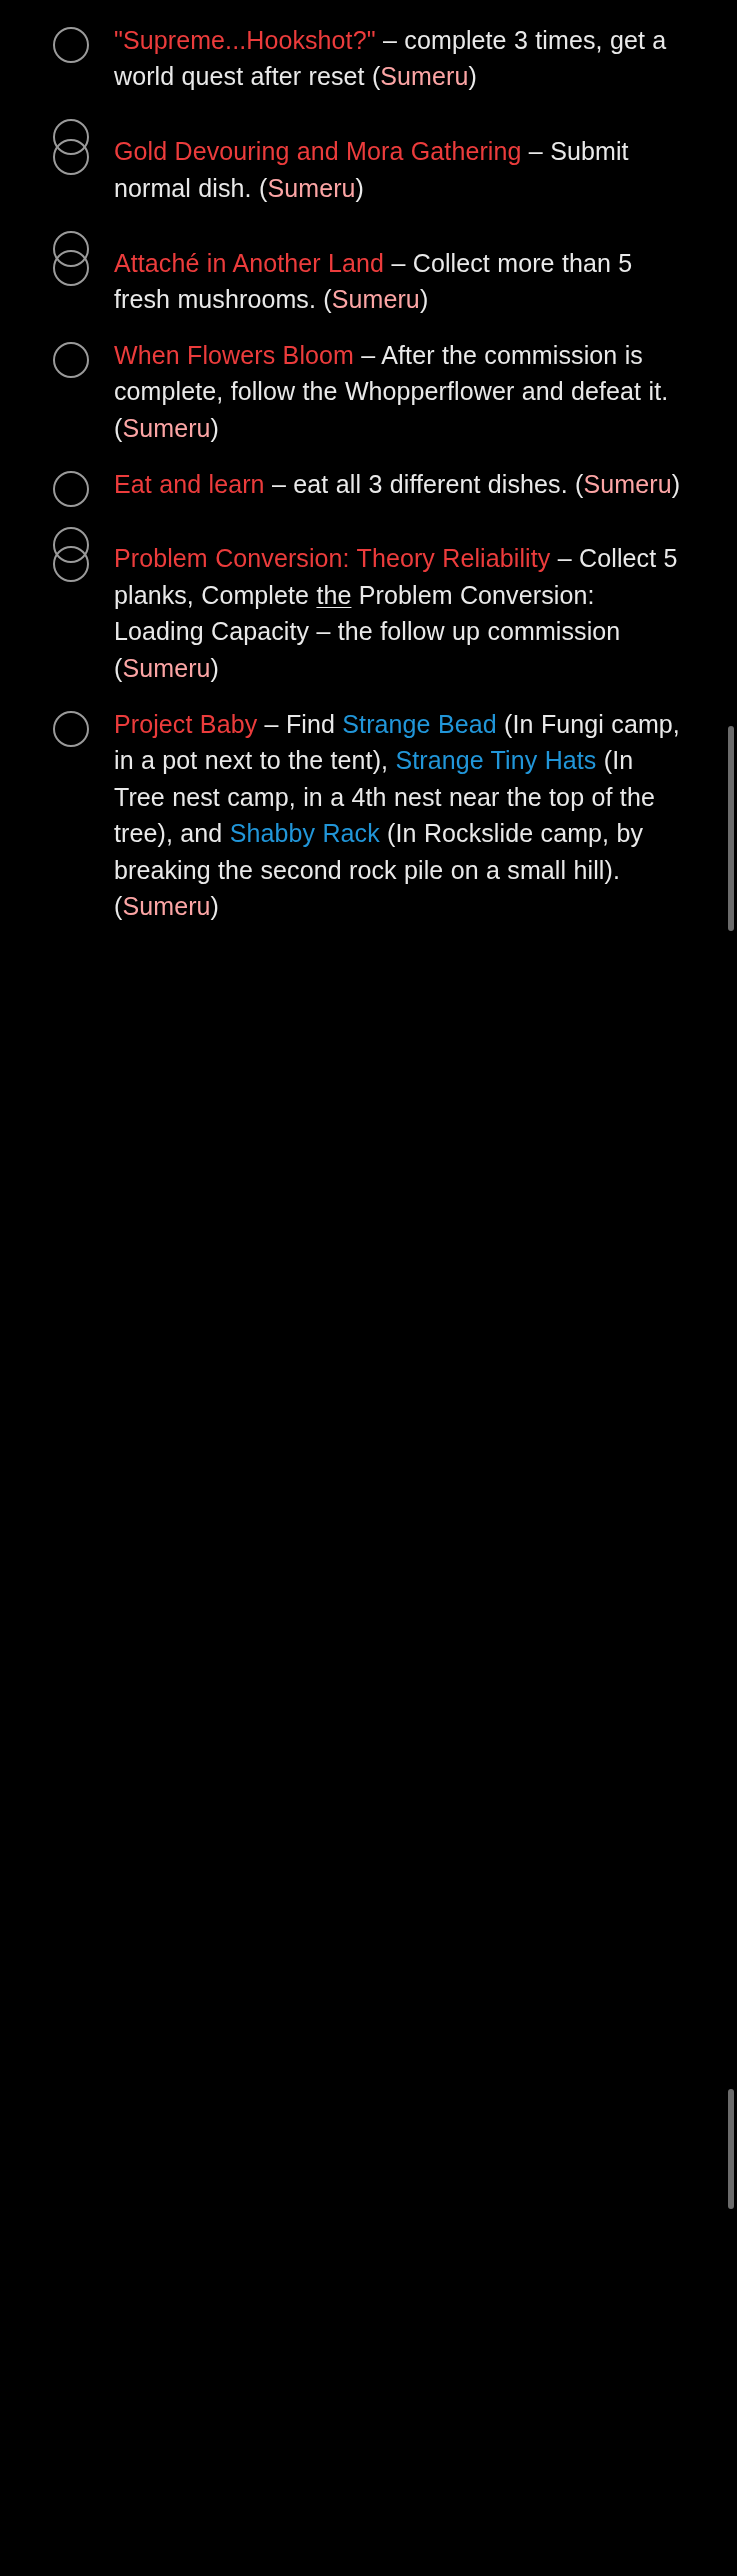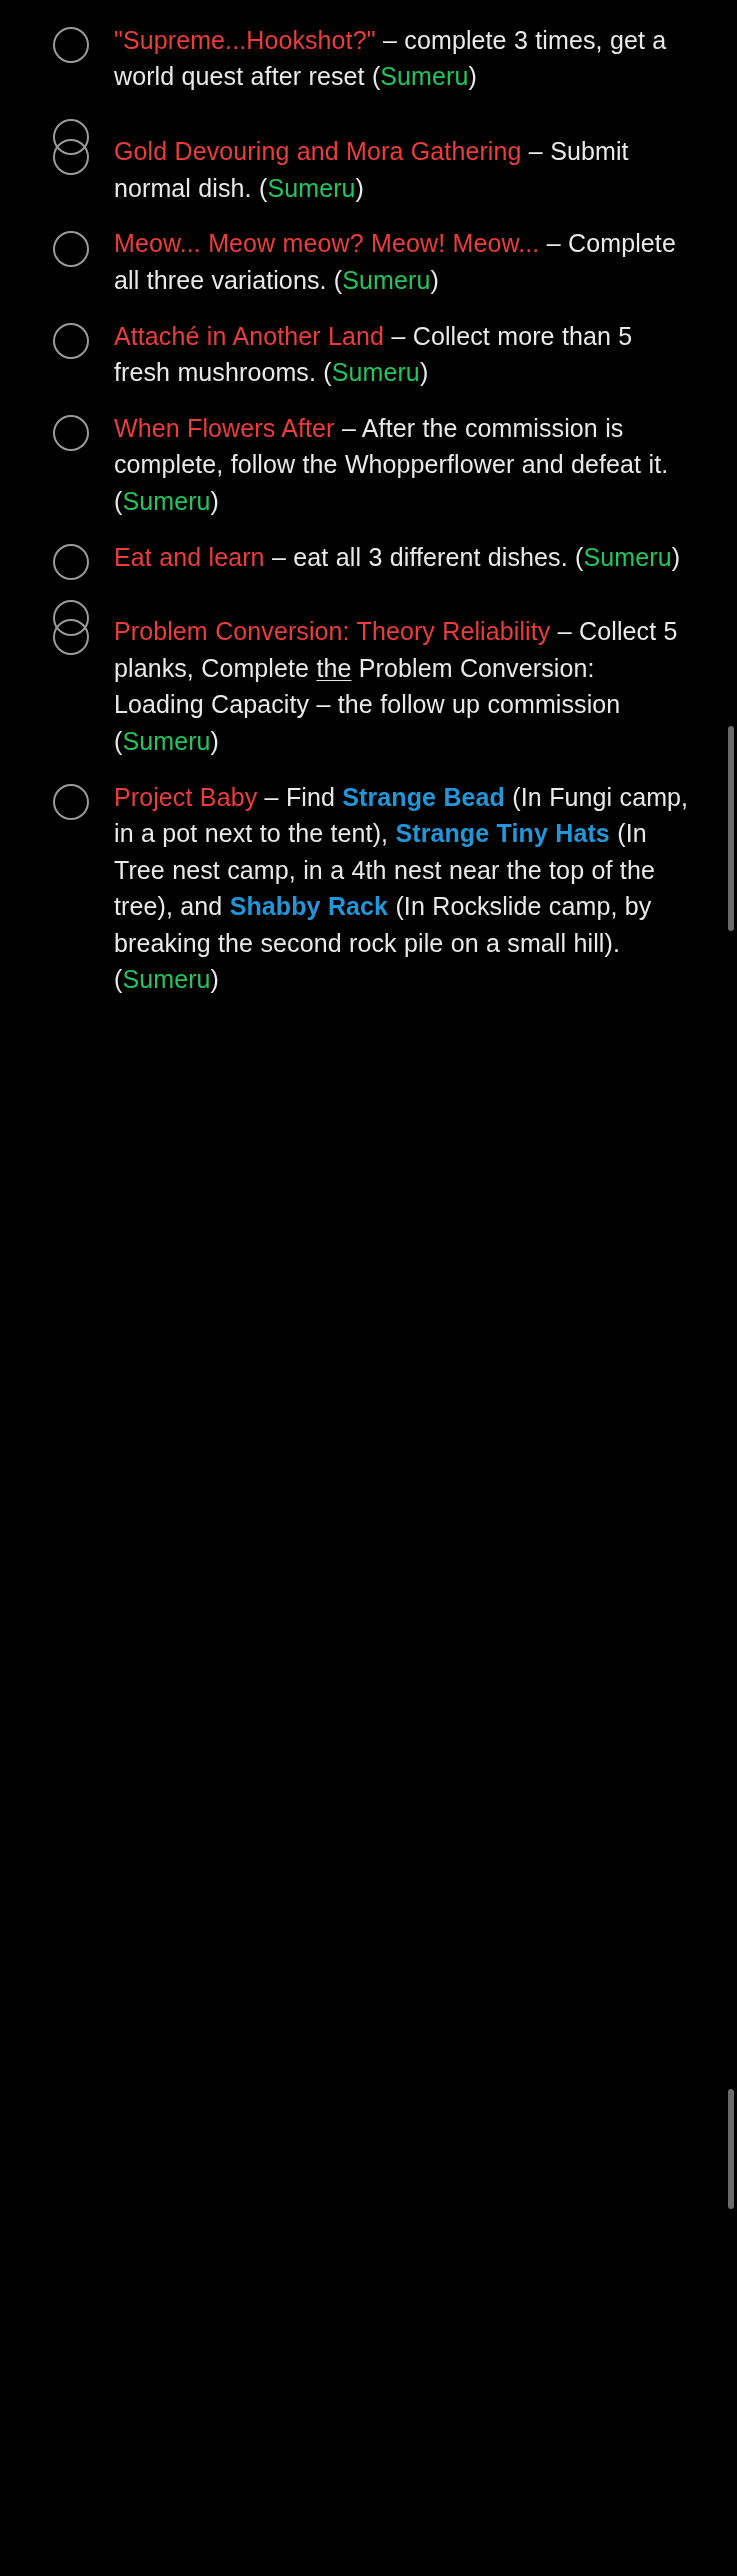--- a/index.html
+++ b/index.html
@@ -48,25 +48,24 @@
     line-height: 1.46;
     color: #e9e9e9;
     letter-spacing: 0.1px;
     word-spacing: 0.3px;
     text-indent: 0;
   }
   .quest {
     color: #ec3c3c;
   }
   .region {
-    color: #22c55e;
+    color: #fca5a5;
   }
   .link {
     color: #2196d9;
-    font-weight: bold;
   }
   .underline {
     text-decoration: underline;
     text-decoration-thickness: 1.4px;
     text-underline-offset: 2.7px;
   }
   
   .scrollbar-track {
     position: absolute;
     right: 0px;
@@ -95,29 +94,28 @@
       </div>
       <div class="item">
         <span class="checkbox"></span>
       </div>
       <div class="item">
         <span class="checkbox"></span>
         <span class="item-text"><span class="quest">Gold Devouring and Mora Gathering</span><span> – Submit normal dish. (</span><span class="region">Sumeru</span><span>)</span></span>
       </div>
       <div class="item">
         <span class="checkbox"></span>
-        <span class="item-text"><span class="quest">Meow... Meow meow? Meow! Meow...</span><span> – Complete all three variations. (</span><span class="region">Sumeru</span><span>)</span></span>
       </div>
       <div class="item">
         <span class="checkbox"></span>
         <span class="item-text"><span class="quest"> Attaché in Another Land</span><span> – Collect more than 5 fresh mushrooms. (</span><span class="region">Sumeru</span><span>)</span></span>
       </div>
       <div class="item">
         <span class="checkbox"></span>
-        <span class="item-text"><span class="quest">When Flowers After</span><span> – After the commission is complete, follow the Whopperflower and defeat it. (</span><span class="region">Sumeru</span><span>)</span></span>
+        <span class="item-text"><span class="quest">When Flowers Bloom</span><span> – After the commission is complete, follow the Whopperflower and defeat it. (</span><span class="region">Sumeru</span><span>)</span></span>
       </div>
       <div class="item">
         <span class="checkbox"></span>
         <span class="item-text"><span class="quest">Eat and learn</span><span> – eat all 3 different dishes. (</span><span class="region">Sumeru</span><span>)</span></span>
       </div>
       <div class="item">
         <span class="checkbox"></span>
       </div>
       <div class="item">
         <span class="checkbox"></span>

